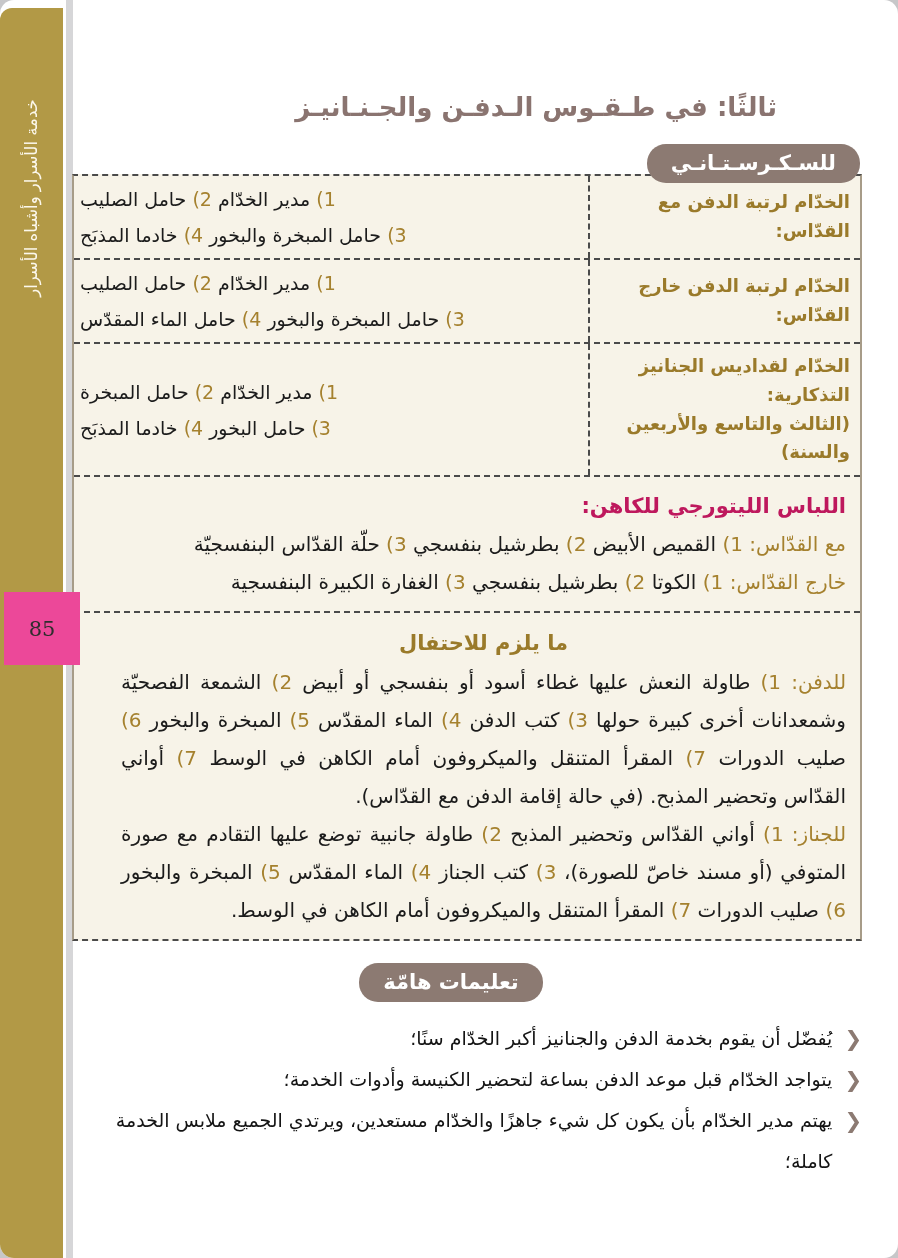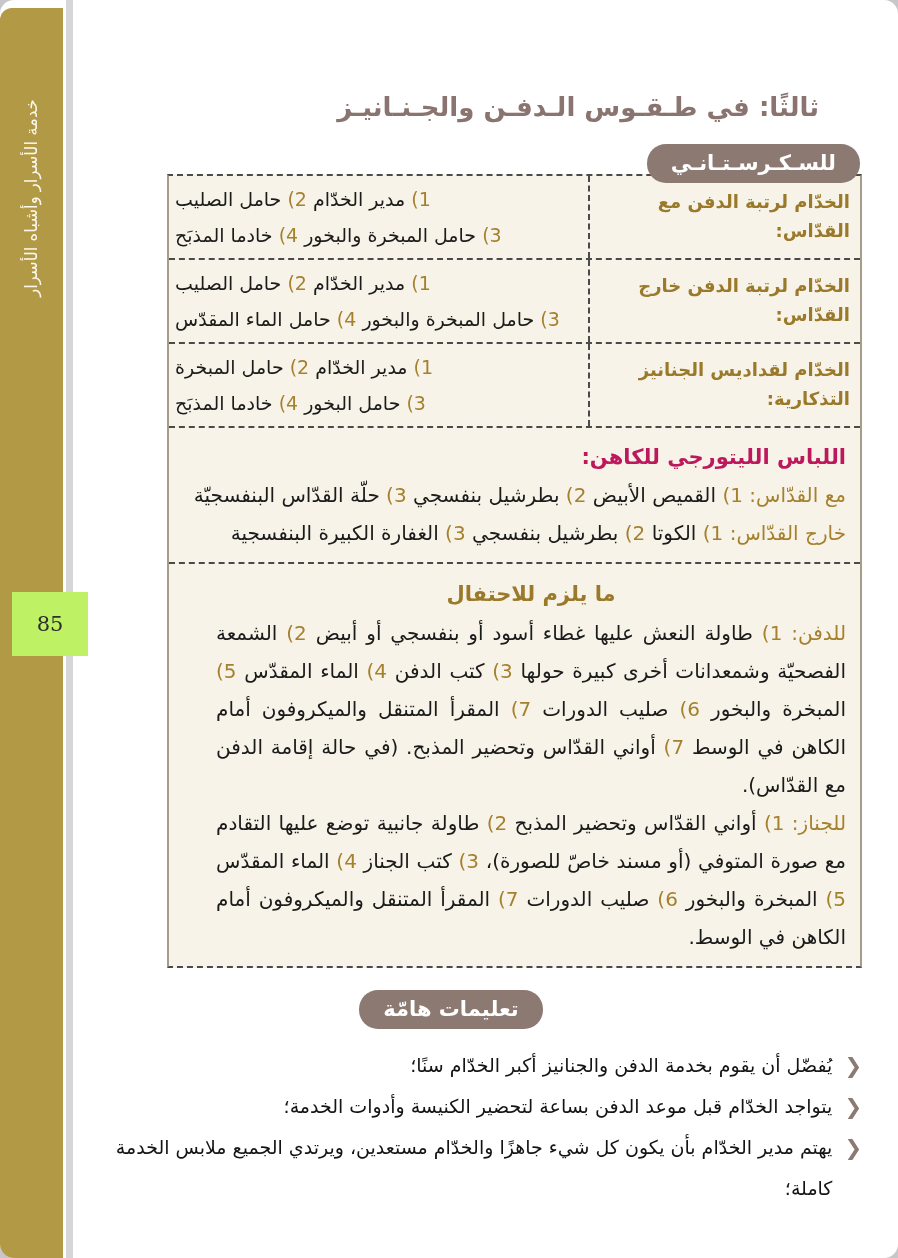--- a/index.html
+++ b/index.html
@@ -9,30 +9,30 @@
     font-family:"DejaVu Sans",sans-serif;direction:rtl;
   }
   
   .gray-line{position:absolute;left:66px;top:0;width:7px;height:100%;background:#d6d6d8;}
   .sidebar{position:absolute;left:0;top:8px;bottom:0;width:63px;background:#b29946;border-radius:12px 0 0 0;}
   .sidebar-text{
     position:absolute;left:31px;top:198px;transform:translate(-50%,-50%) rotate(-90deg);
     white-space:nowrap;direction:rtl;color:#fcf8ec;font-size:16.5px;letter-spacing:.5px;
   }
   .pagenum-box{
-    position:absolute;left:12px;top:592px;width:76px;height:64px;background:#bef264;
+    position:absolute;left:4px;top:592px;width:76px;height:73px;background:#ec4899;
     display:flex;align-items:center;justify-content:center;z-index:3;
   }
   .pagenum{font-family:"DejaVu Serif",serif;font-size:21px;color:#2e2e2e;}
 
   
   .content{position:absolute;left:105px;top:0;width:757px;}
-  .title{margin:92px 43px 0 0;text-align:right;font-size:26px;font-weight:bold;color:#8a7470;}
+  .title{margin:92px 85px 0 0;text-align:right;font-size:26px;font-weight:bold;color:#8a7470;}
 
-  .table-wrap{position:relative;margin:52px 0 0 8px;width:695px;}
+  .table-wrap{position:relative;margin:52px 0 0 8px;width:790px;}
   .badge{
     background:#8c7a72;color:#ffffff;font-weight:bold;font-size:21px;
     padding:6px 24px;border-radius:19px;display:inline-block;line-height:1.3;
   }
   .badge-floating{position:absolute;top:-30px;right:2px;z-index:2;}
 
   .ctable{
     background:#f7f3e8;
     border-left:2px solid #a79c88;border-right:2px solid #a79c88;
     border-top:2px dashed #4a4a4a;border-bottom:2px dashed #4a4a4a;
@@ -99,20 +99,21 @@
         </div>
         <div class="cnt-cell">
           <div><span class="num">1)</span> مدير الخدّام <span class="num">2)</span> حامل الصليب</div>
           <div><span class="num">3)</span> حامل المبخرة والبخور <span class="num">4)</span> حامل الماء المقدّس</div>
         </div>
       </div>
 
       <div class="trow row-c">
         <div class="lbl-cell">
           <div class="lbl">الخدّام لقداديس الجنانيز التذكارية:</div>
+          <div class="lbl">(الثالث والتاسع والأربعين والسنة)</div>
         </div>
         <div class="cnt-cell">
           <div><span class="num">1)</span> مدير الخدّام <span class="num">2)</span> حامل المبخرة</div>
           <div><span class="num">3)</span> حامل البخور <span class="num">4)</span> خادما المذبَح</div>
         </div>
       </div>
 
       <div class="trow">
         <div class="full-row full-row-a">
           <div class="sec-head">اللباس الليتورجي للكاهن:</div>

